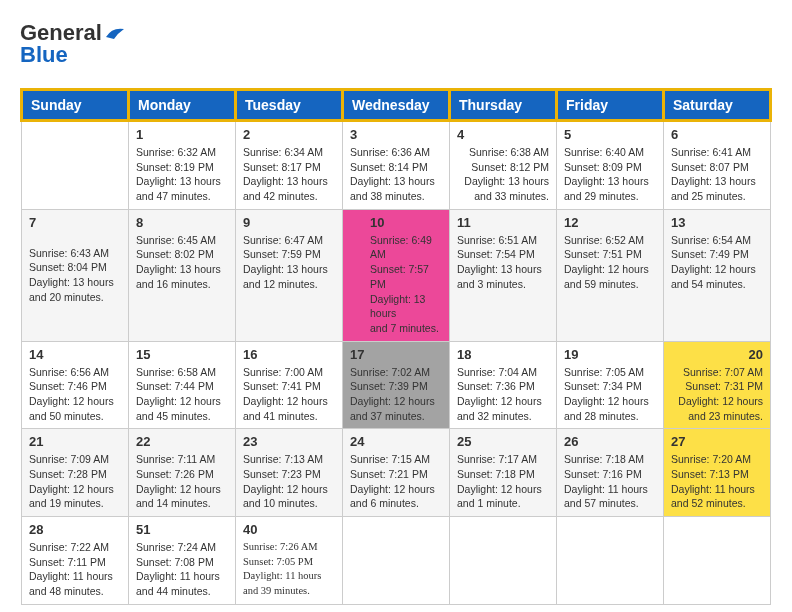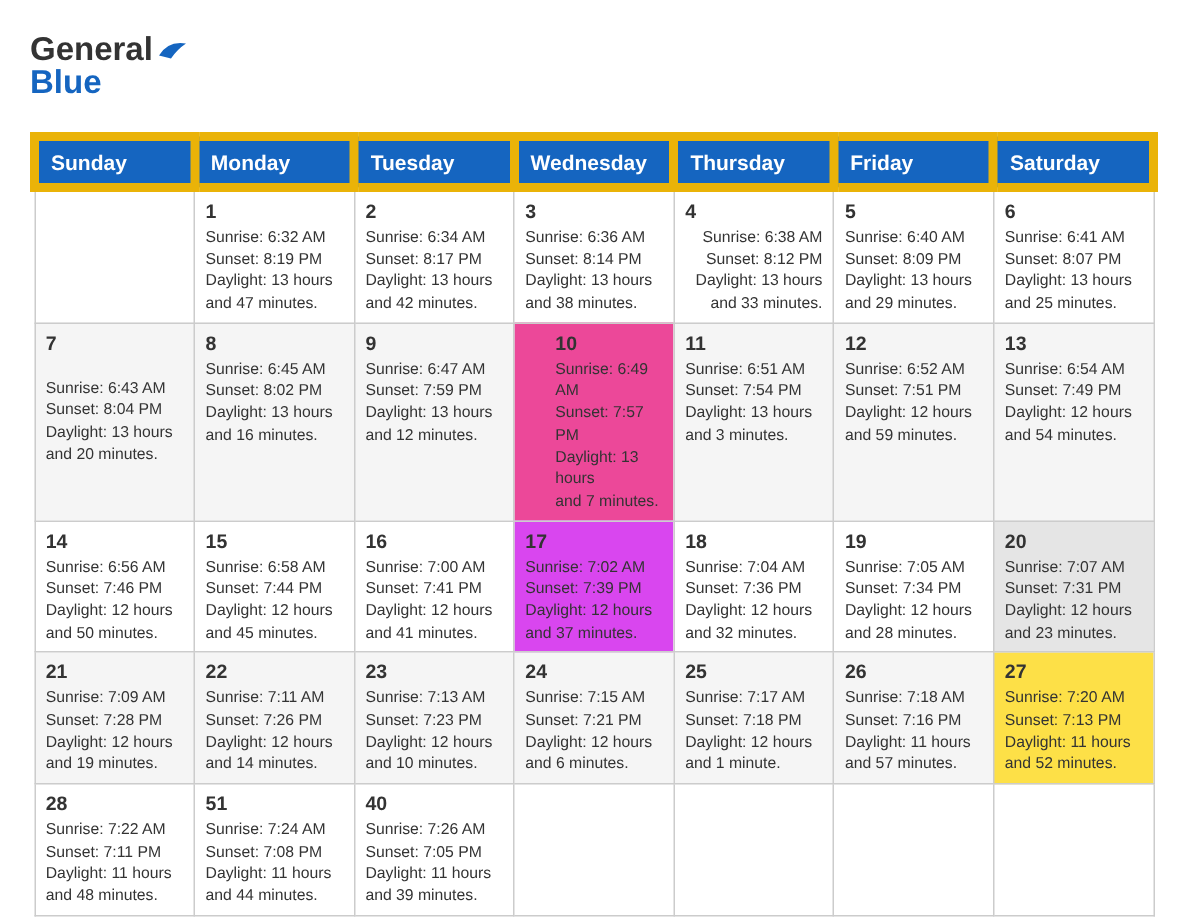--- a/index.html
+++ b/index.html
@@ -42,21 +42,21 @@
       border-collapse: collapse;
       border: 1px solid #ccc;
     }
     .calendar th {
       background-color: #1565c0;
       color: #fff;
       text-align: left;
       padding: 6px 8px;
       font-size: 14px;
       font-weight: bold;
-      border: 6px solid #eab308;
+      border: 3px solid #eab308;
     }
     .calendar td {
       vertical-align: top;
       border: 1px solid #ccc;
       padding: 5px 7px;
       min-height: 80px;
       width: calc(100% / 7);
     }
     .day-number {
       font-size: 13px;
@@ -216,42 +216,42 @@
 Daylight: 12 hours
 and 45 minutes.</div>
         </td>
         <td style="background-color: rgb(255, 255, 255);">
           <div class="day-number">16</div>
           <div class="day-info" style="white-space: pre-line;">Sunrise: 7:00 AM
 Sunset: 7:41 PM
 Daylight: 12 hours
 and 41 minutes.</div>
         </td>
-        <td style="background-color: #d946ef;">
+        <td style="background-color: #a3a3a3;">
           <div class="day-number">17</div>
           <div class="day-info" style="white-space: pre-line;">Sunrise: 7:02 AM
 Sunset: 7:39 PM
 Daylight: 12 hours
 and 37 minutes.</div>
         </td>
         <td style="background-color: rgb(255, 255, 255);">
           <div class="day-number">18</div>
           <div class="day-info" style="white-space: pre-line;">Sunrise: 7:04 AM
 Sunset: 7:36 PM
 Daylight: 12 hours
 and 32 minutes.</div>
         </td>
         <td style="background-color: rgb(255, 255, 255);">
           <div class="day-number">19</div>
           <div class="day-info" style="white-space: pre-line;">Sunrise: 7:05 AM
 Sunset: 7:34 PM
 Daylight: 12 hours
 and 28 minutes.</div>
         </td>
-        <td style="background-color: #e5e5e5;">
+        <td style="background-color: #fde047; text-align: right;">
           <div class="day-number">20</div>
           <div class="day-info" style="white-space: pre-line;">Sunrise: 7:07 AM
 Sunset: 7:31 PM
 Daylight: 12 hours
 and 23 minutes.</div>
         </td>
       </tr>
       <tr>
         <td style="background-color: rgb(245, 245, 245);">
           <div class="day-number">21</div>
@@ -313,21 +313,21 @@
         </td>
         <td style="background-color: rgb(255, 255, 255);">
           <div class="day-number">51</div>
           <div class="day-info" style="white-space: pre-line;">Sunrise: 7:24 AM
 Sunset: 7:08 PM
 Daylight: 11 hours
 and 44 minutes.</div>
         </td>
         <td style="background-color: rgb(255, 255, 255);">
           <div class="day-number">40</div>
-          <div class="day-info" style="white-space: pre-line;">Sunrise: 7:26 AM
+          <div class="day-info" style="white-space: pre-line; font-family: Liberation Serif, serif;">Sunrise: 7:26 AM
 Sunset: 7:05 PM
 Daylight: 11 hours
 and 39 minutes.</div>
         </td>
         <td style="background-color: rgb(255, 255, 255);"></td>
         <td style="background-color: rgb(255, 255, 255);"></td>
         <td style="background-color: rgb(255, 255, 255);"></td>
         <td style="background-color: rgb(255, 255, 255);"></td>
       </tr>
     </tbody>

